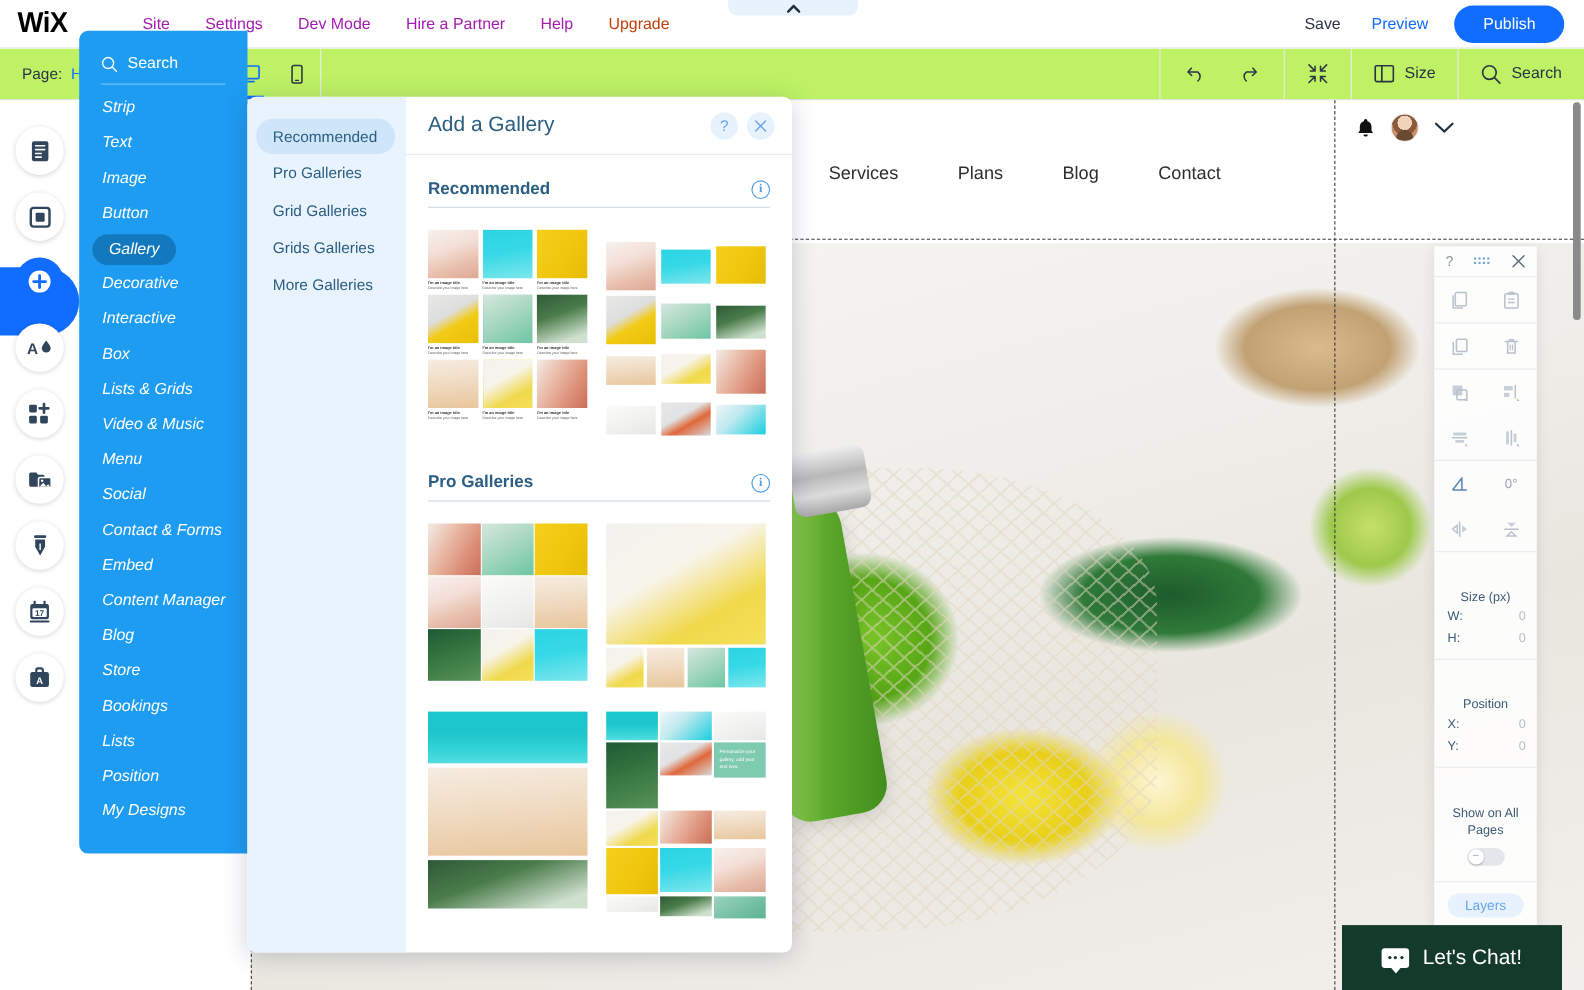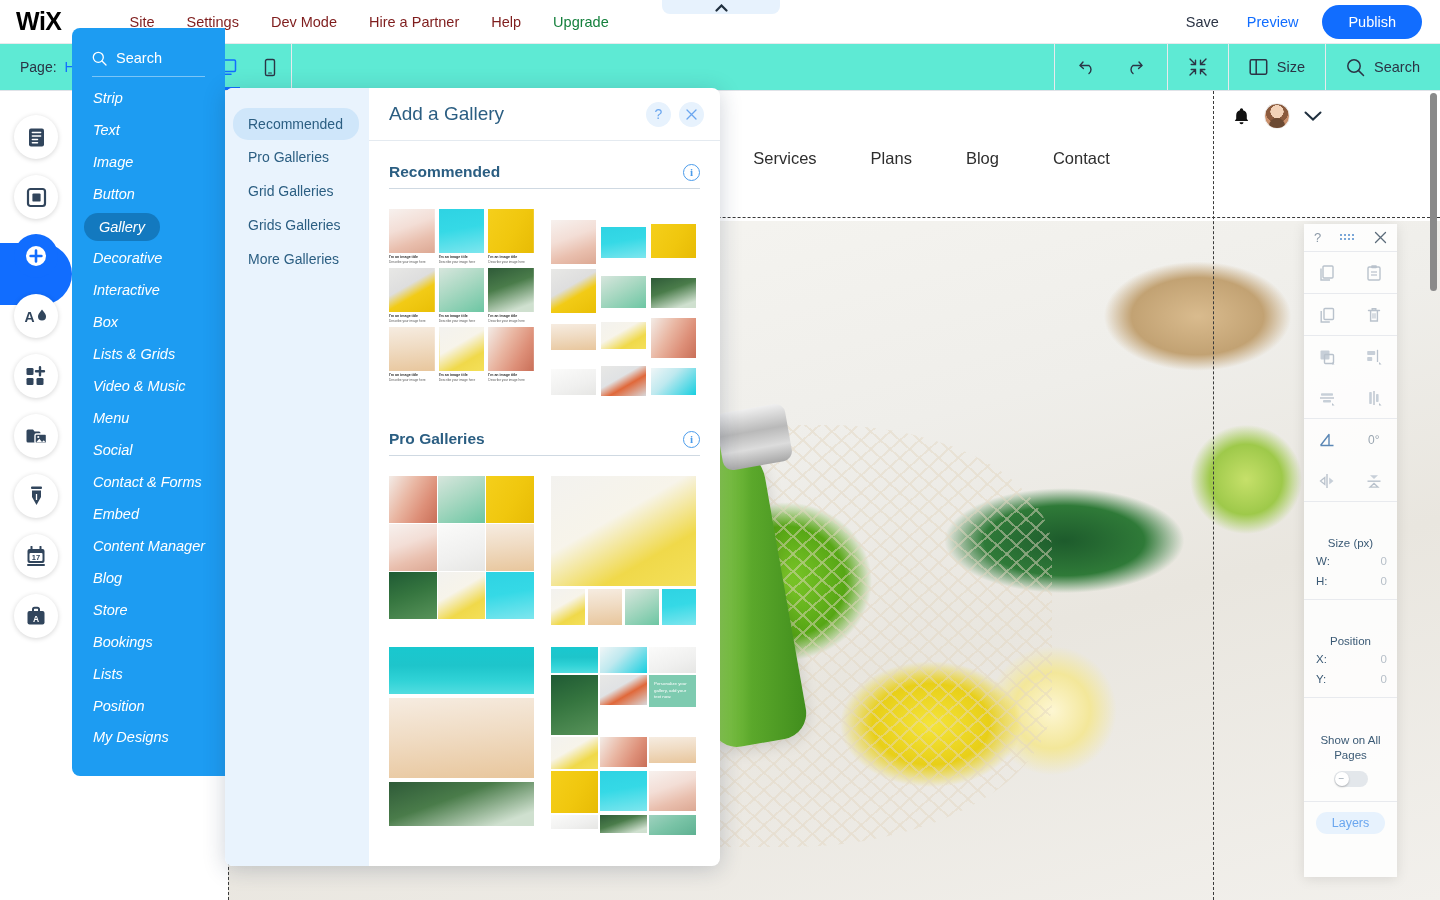--- a/index.html
+++ b/index.html
@@ -18,37 +18,37 @@
     background: #fff; border-bottom: 1px solid #e8eaed;
     display: flex; align-items: center; z-index: 60;
   }
   .wix-logo {
     margin-left: 16px; font-size: 25px; font-weight: 700; letter-spacing: -0.5px;
     color: #000; font-family: "Liberation Sans", sans-serif; line-height: 1;
     transform: scaleY(1.05);
   }
   .topnav { display: flex; align-items: center; margin-left: 52px; gap: 0; }
   .topnav .tn {
-    font-size: 14.5px; color: #7f1d1d; padding: 6px 16px; cursor: pointer;
+    font-size: 14.5px; color: #a21caf; padding: 6px 16px; cursor: pointer;
     white-space: nowrap;
   }
-  .topnav .tn.upgrade { color: #15803d; }
+  .topnav .tn.upgrade { color: #c2410c; }
   .topright { margin-left: auto; display: flex; align-items: center; gap: 0; padding-right: 18px; }
   .topright .tr { font-size: 14.5px; color: #2b3445; padding: 6px 14px; cursor: pointer; }
   .topright .tr.preview { color: #116dff; }
   .btn-publish {
     background: #116dff; color: #fff; font-size: 14.5px;
     border: none; border-radius: 20px; padding: 9px 26px;
     margin-left: 10px; cursor: pointer; font-family: inherit;
   }
 
   
   .secondbar {
     position: absolute; top: 44px; left: 0; width: 1440px; height: 47px;
-    background: #5eead4; border-bottom: 1px solid #e0e3e8;
+    background: #bef264; border-bottom: 1px solid #e0e3e8;
     display: flex; align-items: stretch; z-index: 59;
   }
   .page-select {
     display: flex; align-items: center; width: 205px; padding-left: 20px;
     font-size: 14px; color: #2b3445; cursor: pointer; gap: 4px;
     border-right: 1px solid #e8eaed;
   }
   .page-select .pg-val { color: #116dff; margin-left: 4px; }
   .page-select .chev { margin-left: auto; margin-right: 14px; color: #7a92a5; }
   .device-group { display: flex; align-items: flex-end; border-right: 1px solid #e8eaed; }
@@ -899,16 +899,24 @@
               <div class="ph p-plants" style="height:18px;"></div>
               <div class="ph p-grnwall" style="height:20px;"></div>
             </div>
           </div>
         </div>
 
       </div>
     </div>
   </div>
 
+  <div class="chat">
+    <div class="chat-bubble">
+        <i></i>
+        <i></i>
+        <i></i>
+      </div>
+    <div class="chat-label">Let's Chat!</div>
+  </div>
 
   <div class="page-scroll"></div>
 
 </div>
 
 </body></html>

